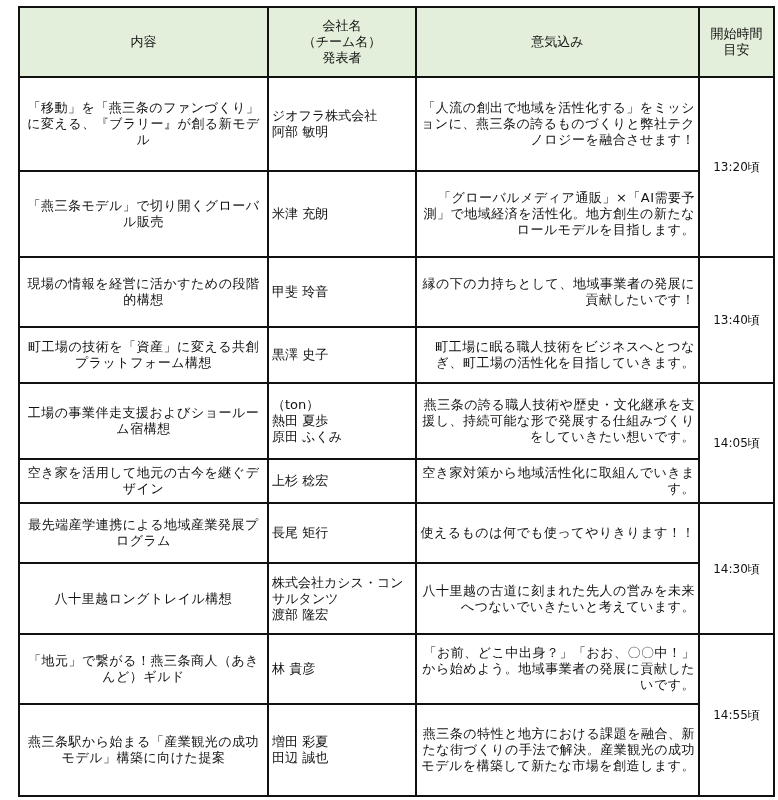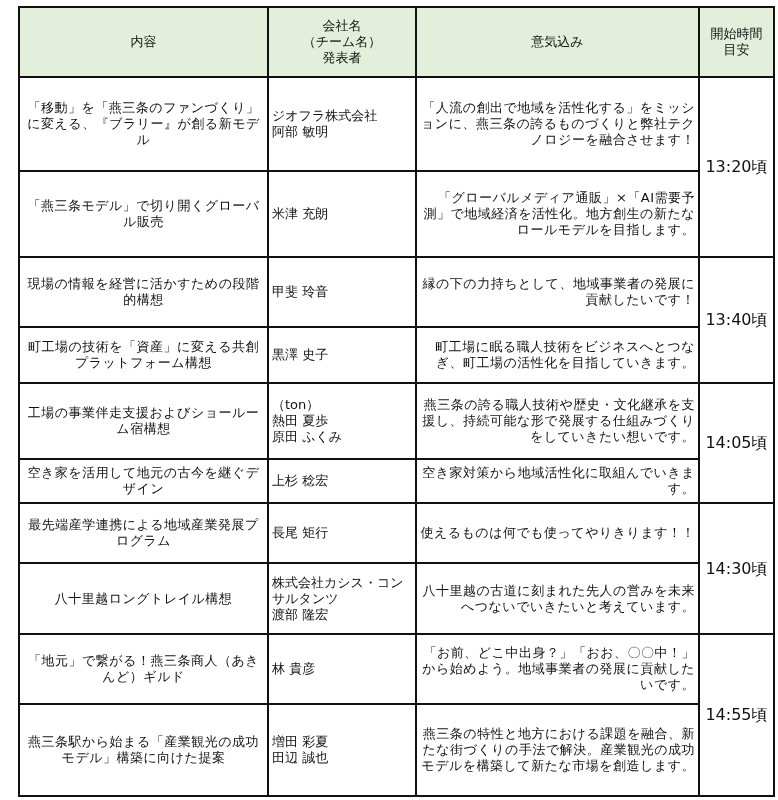--- a/index.html
+++ b/index.html
@@ -24,21 +24,21 @@
     background:#e3efda;
     font-weight:normal;
     text-align:center;
     height:68px;
     font-size:13px;
     line-height:16px;
   }
   td.theme { text-align:center; letter-spacing:0.5px; }
   td.presenter { }
   td.comment { text-align:right; letter-spacing:0.5px; }
-  td.time { text-align:center; font-size:16px; }
+  td.time { text-align:center; font-size:12px; }
   .multiline { white-space:pre-line; }
 </style>
 </head>
 <body>
 
 <table class="sched">
   <colgroup>
       <col class="c1">
       <col class="c2">
       <col class="c3">

